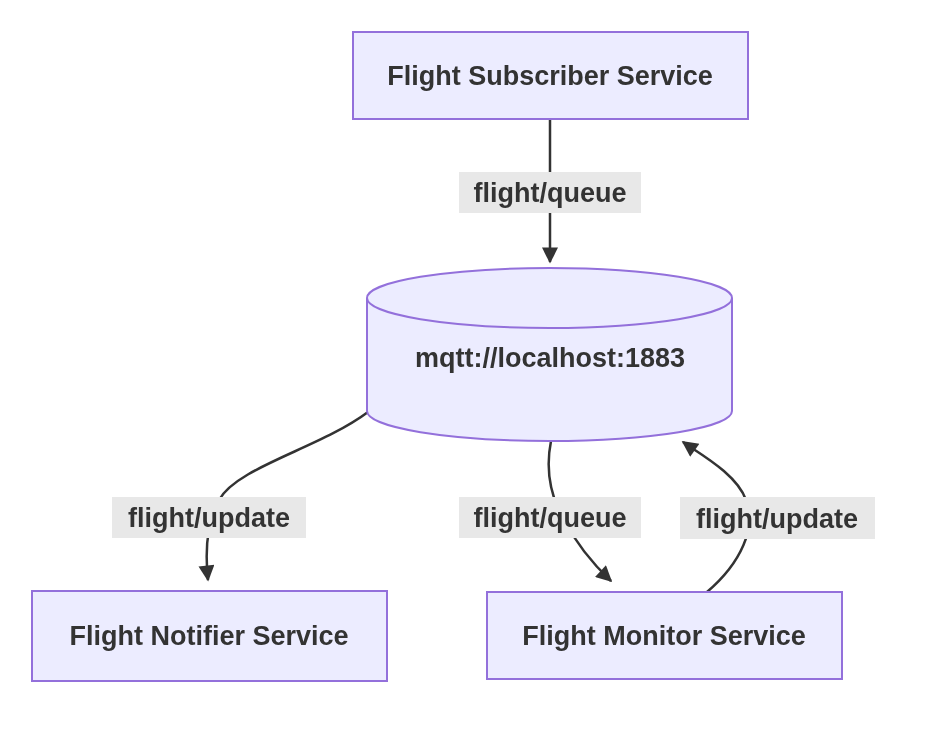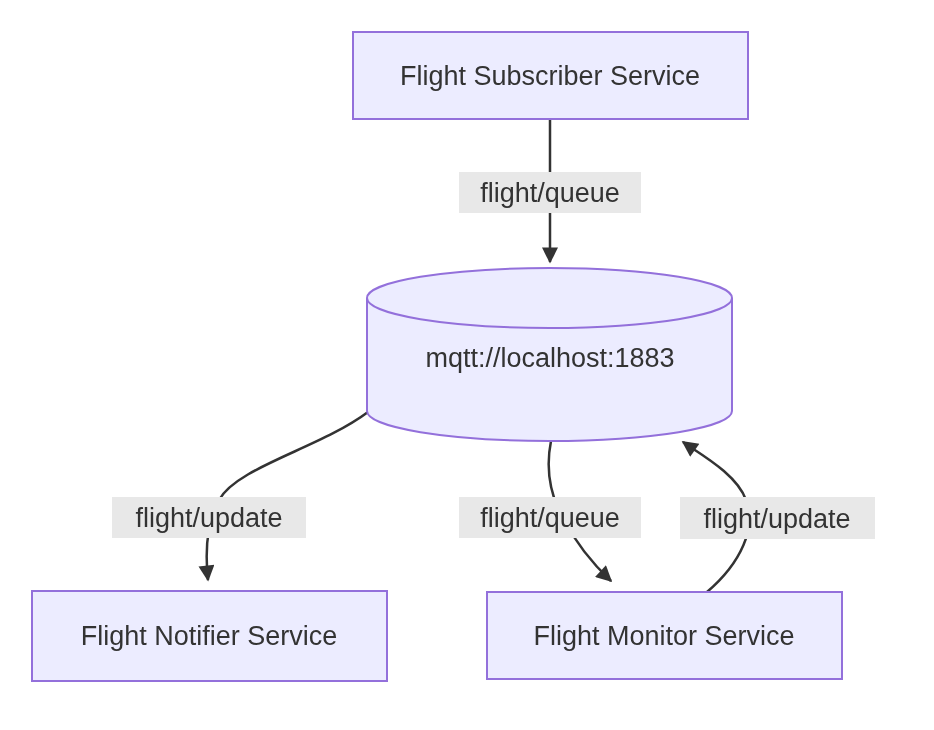--- a/index.html
+++ b/index.html
@@ -4,21 +4,21 @@
 <style>
   html, body {
     margin: 0;
     padding: 0;
     width: 934px;
     height: 730px;
     background: #ffffff;
     overflow: hidden;
     font-family: "Liberation Sans", sans-serif;
   }
-  #diagram-root { width: 867px; height: 730px; }
+  #diagram-root { width: 867px; height: 730px; font-weight: bold; }
   svg { display: block; }
   .node-shape {
     fill: #ECECFF;
     stroke: #9370DB;
     stroke-width: 2px;
   }
   .edge-path {
     fill: none;
     stroke: #333333;
     stroke-width: 2.5px;

